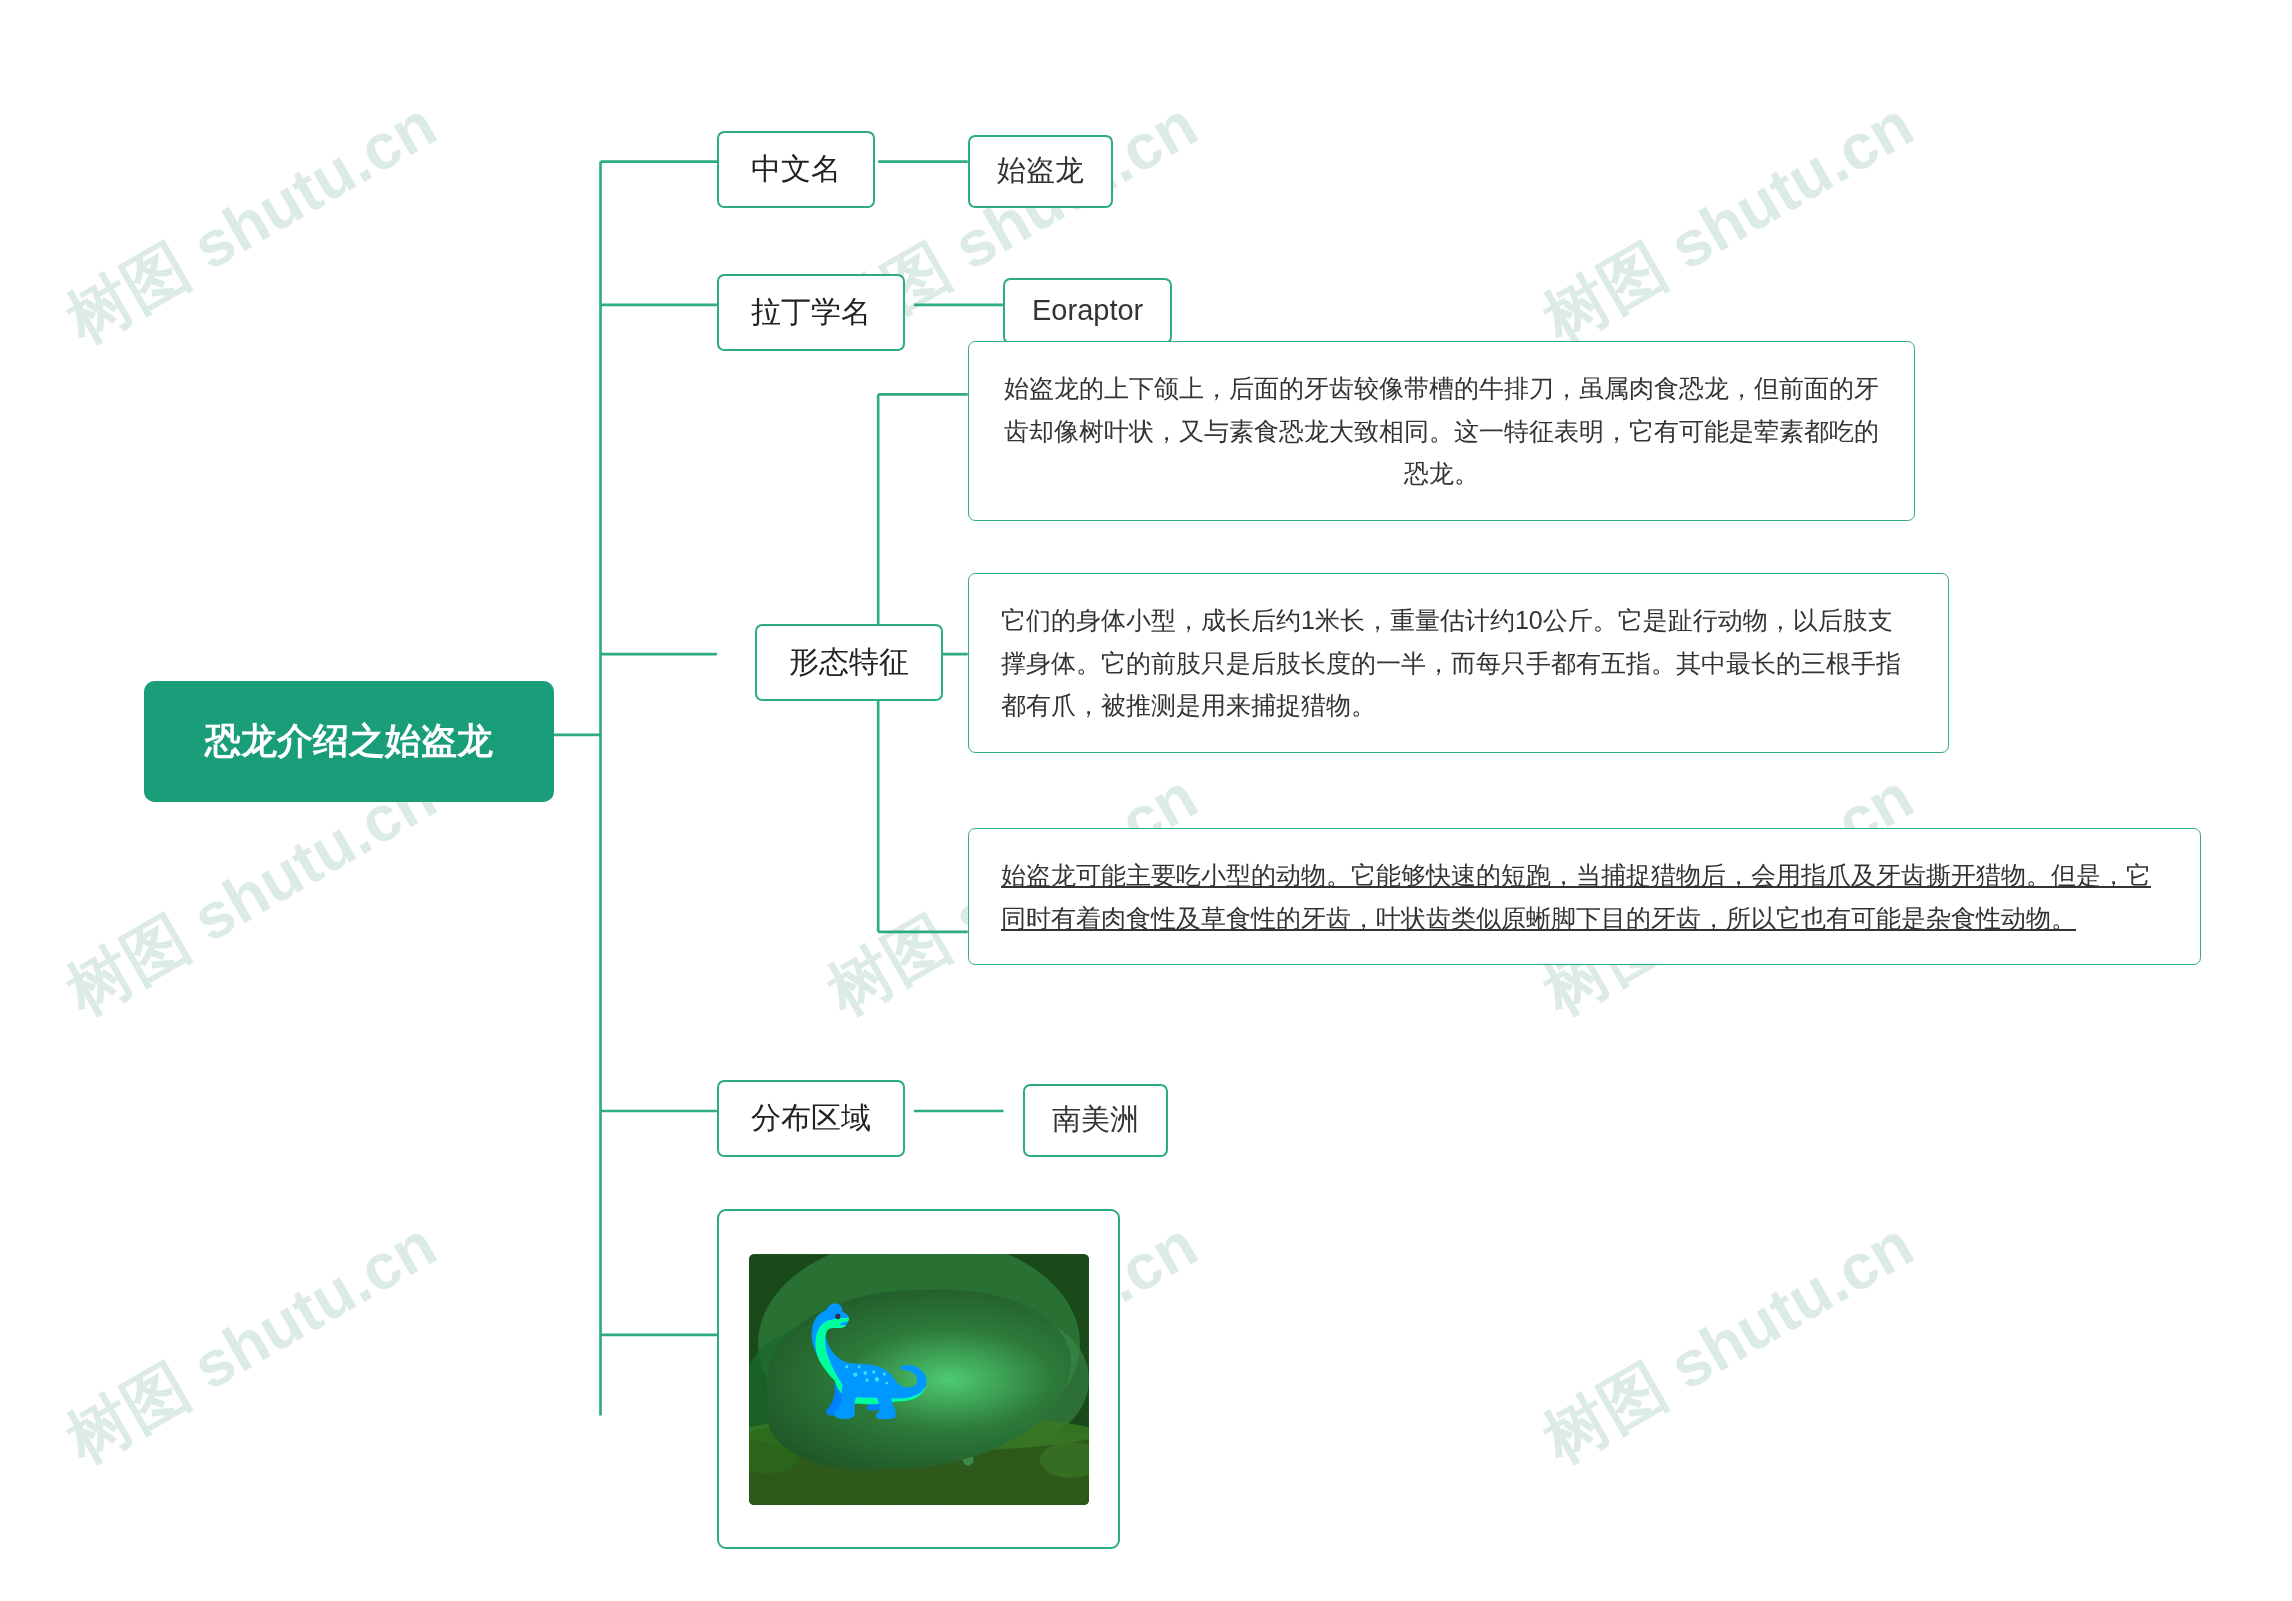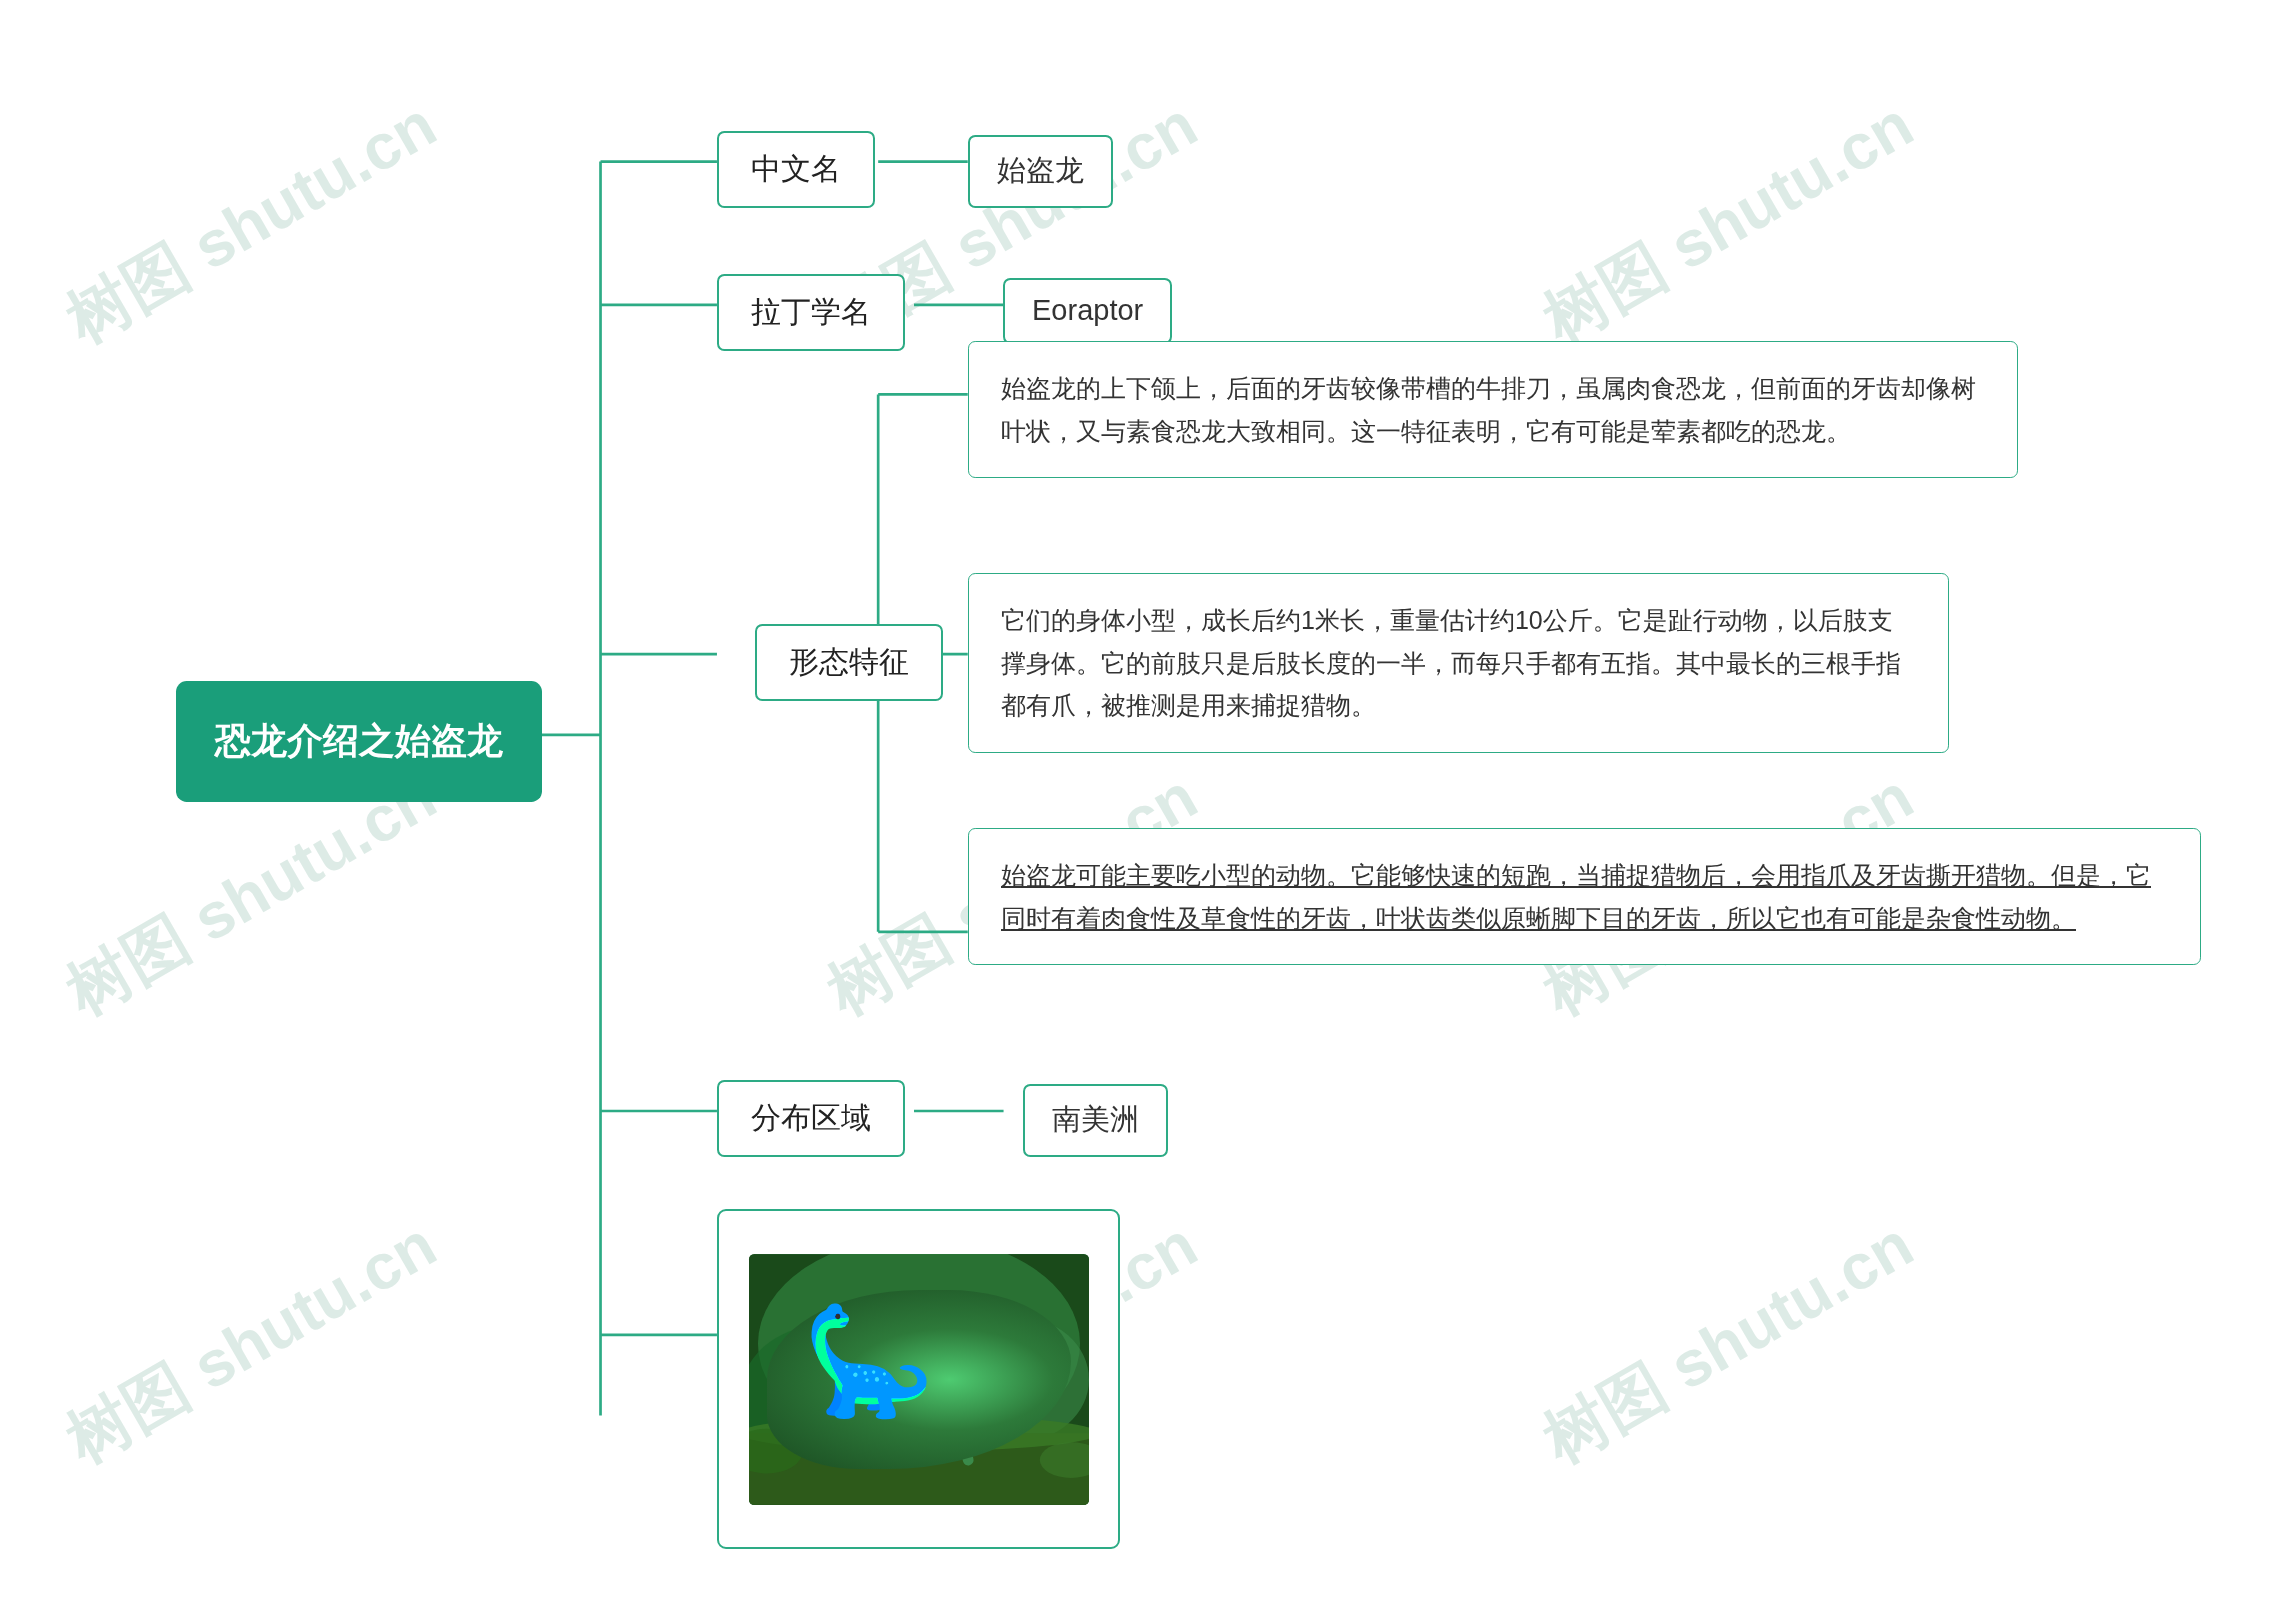--- a/index.html
+++ b/index.html
@@ -42,24 +42,23 @@
 
     
     .root-node {
       position: absolute;
       top: 555px;
       left: 54px;
       background: #1a9e7a;
       color: #fff;
       font-size: 36px;
       font-weight: bold;
-      padding: 36px 39px;
+      padding: 36px 61px;
       border-radius: 10.7px;
       white-space: nowrap;
-      margin-left: 32px;
     }
 
     
     .connector-svg {
       position: absolute;
       top: 0;
       left: 0;
       width: 100%;
       height: 100%;
       pointer-events: none;
@@ -209,21 +208,21 @@
       <span>拉丁学名</span>
     </div>
     <div class="val-node" style="top:224px; left:913px;">
       <span>Eoraptor</span>
     </div>
 
     <div class="cat-node" style="top:570px; left:627px;margin-left:38px;">
       <span>形态特征</span>
     </div>
 
-    <div class="desc-node" style="top:287px; left:878px; width:1050px;">
+    <div class="desc-node" style="top:287px; left:878px; width:947px;text-align:center;">
       <span>始盗龙的上下颌上，后面的牙齿较像带槽的牛排刀，虽属肉食恐龙，但前面的牙齿却像树叶状，又与素食恐龙大致相同。这一特征表明，它有可能是荤素都吃的恐龙。</span>
     </div>
 
     <div class="desc-node" style="top:519px; left:878px; width:981px;">
       <span>它们的身体小型，成长后约1米长，重量估计约10公斤。它是趾行动物，以后肢支撑身体。它的前肢只是后肢长度的一半，而每只手都有五指。其中最长的三根手指都有爪，被推测是用来捕捉猎物。</span>
     </div>
 
     <div class="desc-node" style="top:774px; left:878px; width:1233px;text-decoration:underline;">
       <span>始盗龙可能主要吃小型的动物。它能够快速的短跑，当捕捉猎物后，会用指爪及牙齿撕开猎物。但是，它同时有着肉食性及草食性的牙齿，叶状齿类似原蜥脚下目的牙齿，所以它也有可能是杂食性动物。</span>
     </div>

